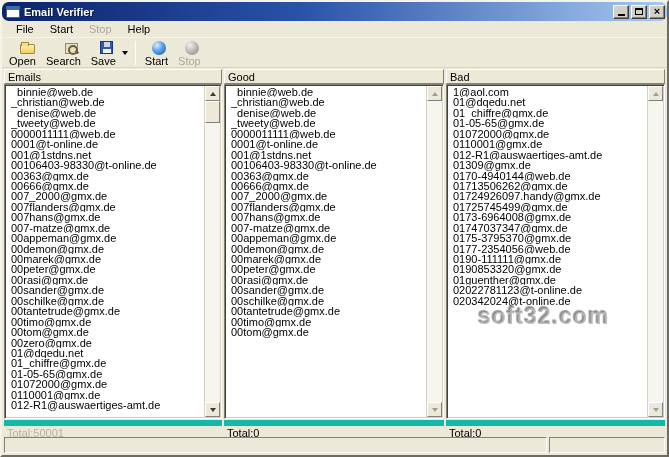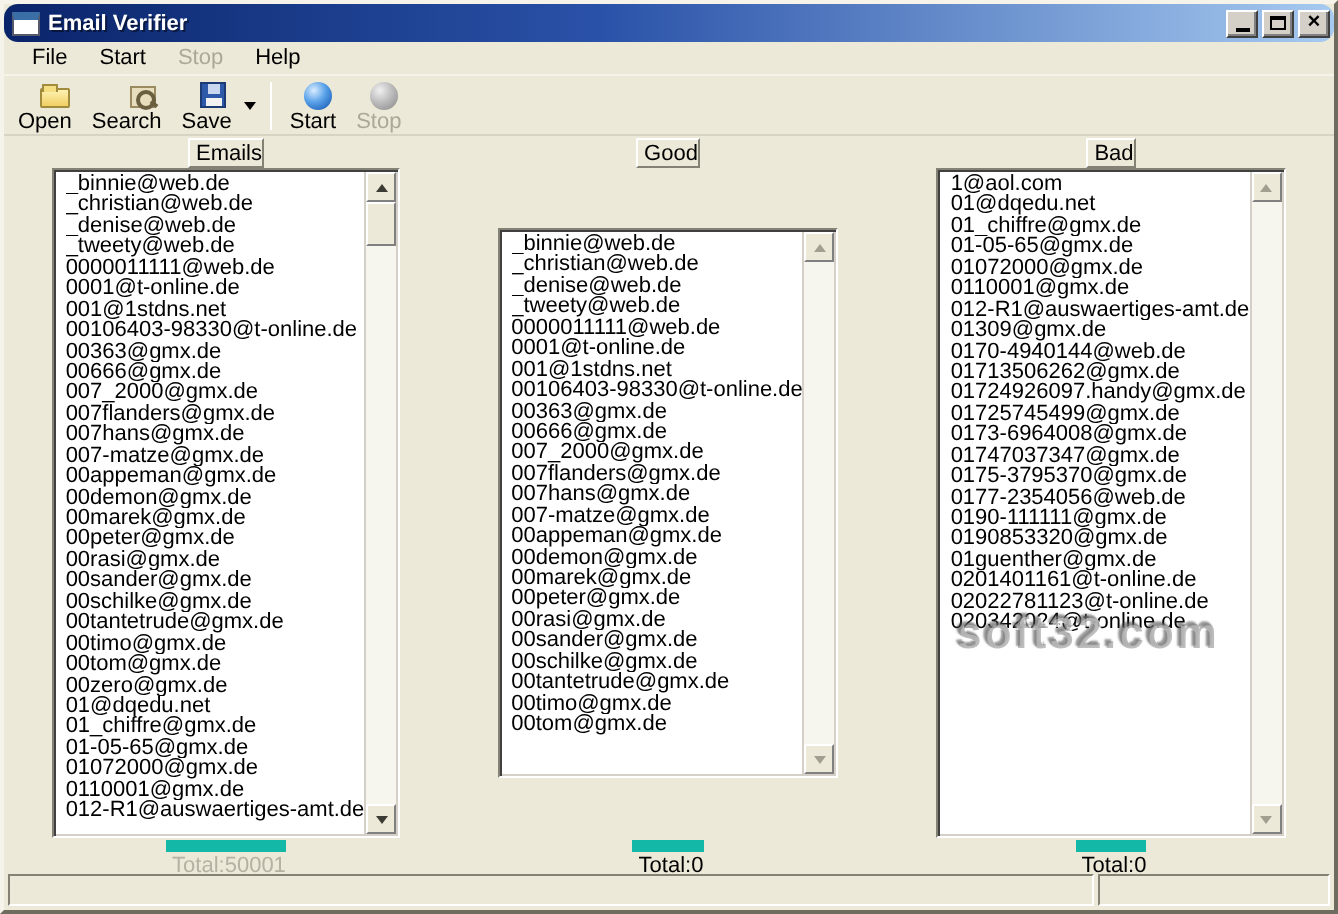--- a/index.html
+++ b/index.html
@@ -72,23 +72,23 @@
     margin:12px 3px 0 1px;}
   .tool-sep{width:1px;height:24px;background:#aca899;border-right:1px solid #fff;
     margin:2px 4px 0 4px;}
   
   .icon-sphere-blue{width:14px;height:14px;border-radius:50%;margin-top:1px;
     background:radial-gradient(circle at 35% 30%,#d9ecff,#58a0e8 45%,#1b5cb5 90%);}
   .icon-sphere-gray{width:14px;height:14px;border-radius:50%;margin-top:1px;
     background:radial-gradient(circle at 35% 30%,#f0f0f0,#bdbdbd 45%,#8f8f8f 90%);}
   
   .main{flex:1;display:flex;gap:2px;padding:1px 2px 0 2px;min-height:0;}
-  .panel{display:flex;flex-direction:column;min-width:0;align-items:center;}
+  .panel{display:flex;flex-direction:column;min-width:0;}
   .panel.p1{flex:0 0 218px;}
-  .panel.p2{flex:0 0 220px;gap:30px;}
+  .panel.p2{flex:0 0 220px;}
   .panel.p3{flex:1;}
   .panel-header{height:15px;flex:0 0 15px;line-height:14px;padding-left:3px;
     background:#ece9d8;border:1px solid;border-color:#fff #848274 #848274 #fff;}
   .listbox{flex:1;background:#fff;position:relative;min-height:0;
     border:1px solid;border-color:#848274 #fff #fff #848274;
     box-shadow:inset 1px 1px 0 #404040,inset -1px -1px 0 #d4d0c8;
     display:flex;}
   .list-items{flex:1;overflow:hidden;padding:2px 0 0 6px;
     font-size:11px;line-height:10.45px;white-space:nowrap;}
   .list-item{height:10.45px;overflow:hidden;}
@@ -294,21 +294,20 @@
             <div class="list-item">01713506262@gmx.de</div>
             <div class="list-item">01724926097.handy@gmx.de</div>
             <div class="list-item">01725745499@gmx.de</div>
             <div class="list-item">0173-6964008@gmx.de</div>
             <div class="list-item">01747037347@gmx.de</div>
             <div class="list-item">0175-3795370@gmx.de</div>
             <div class="list-item">0177-2354056@web.de</div>
             <div class="list-item">0190-111111@gmx.de</div>
             <div class="list-item">0190853320@gmx.de</div>
             <div class="list-item">01guenther@gmx.de</div>
-            <div class="list-item">0201401161@t-online.de</div>
             <div class="list-item">02022781123@t-online.de</div>
             <div class="list-item">020342024@t-online.de</div>
           </div>
         <div class="vscroll dim">
           <div class="sb-btn">
               <div class="tri-up"></div>
             </div>
           <div class="sb-btn down">
               <div class="tri-down"></div>
             </div>

